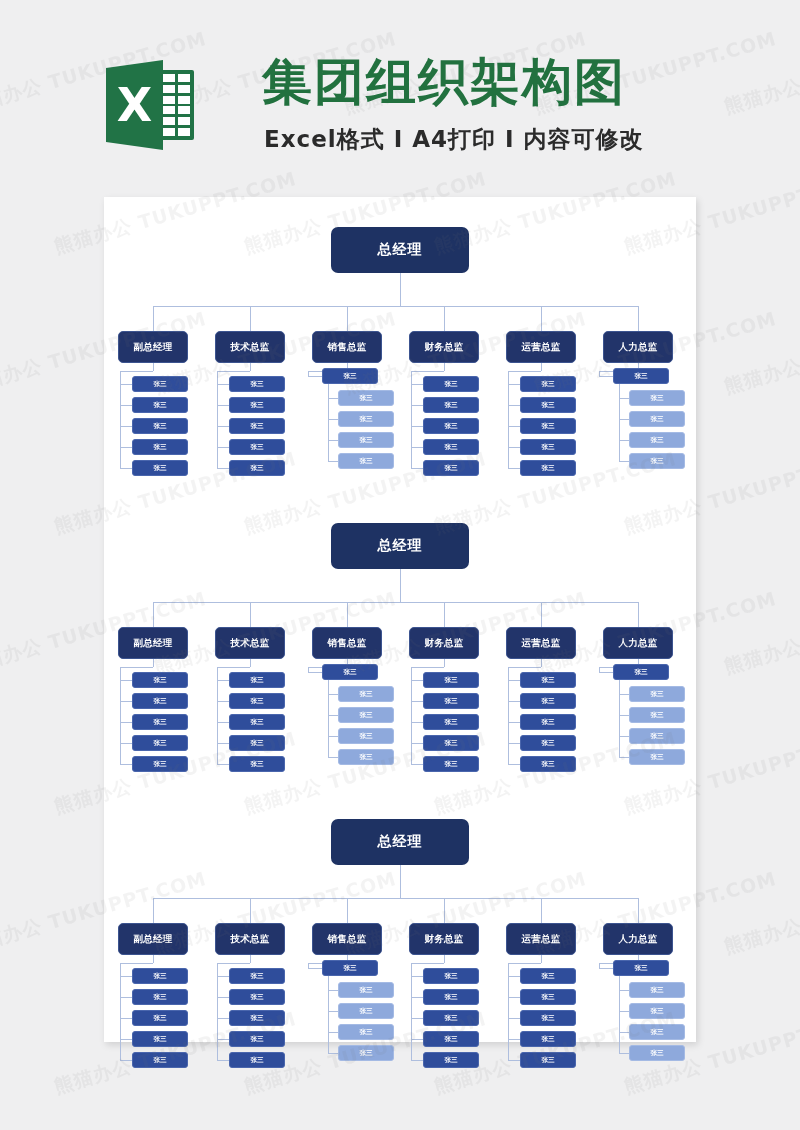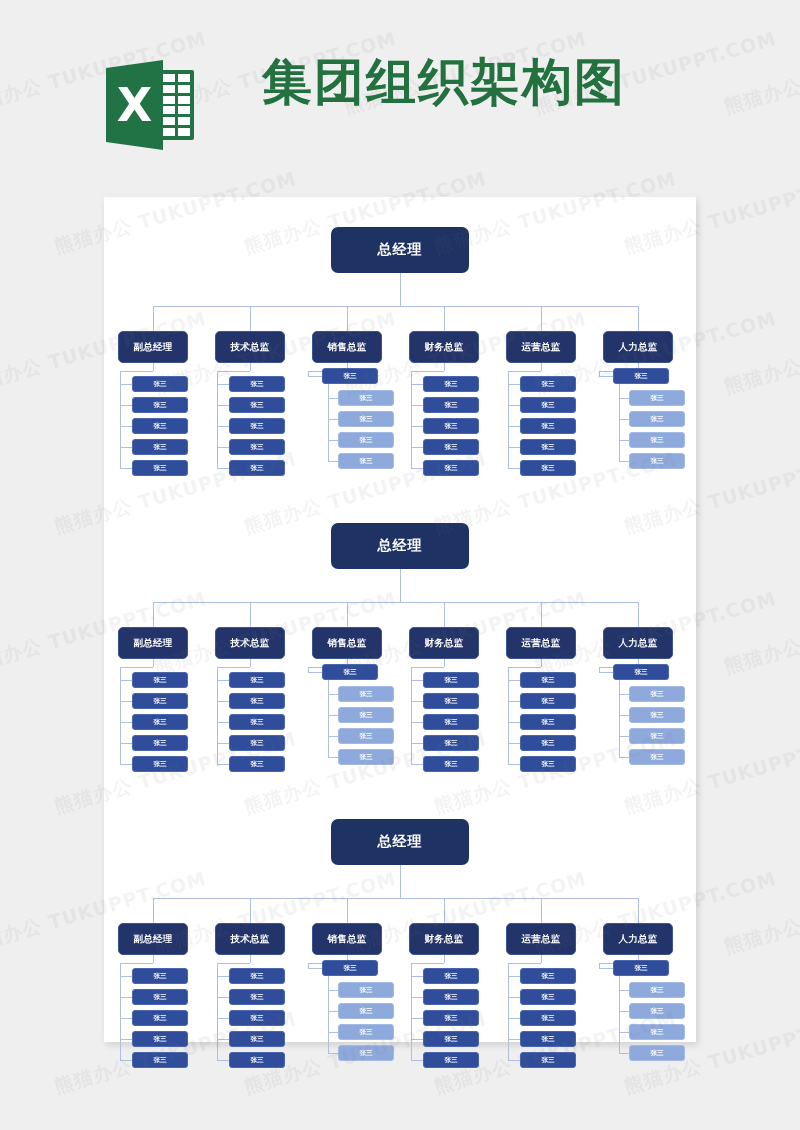--- a/index.html
+++ b/index.html
@@ -219,20 +219,21 @@
           </div>
         <div class="grow">
             <div class="gcell"></div>
             <div class="gcell"></div>
           </div>
       </div>
       <div class="panelL"></div>
       <div class="xglyph">X</div>
     </div>
     <div class="title">集团组织架构图</div>
+    <div class="subtitle">Excel格式 Ⅰ A4打印 Ⅰ 内容可修改</div>
   </div>
 
   <div class="page">
     <div class="chart c1">
         <div class="node root">总经理</div>
         <div class="ln v" style="left: 296px; top: 52px; height: 33px;"></div>
         <div class="ln h" style="left: 49px; top: 85px; width: 485px;"></div>
         <div class="ln v" style="left: 49px; top: 85px; height: 25px;"></div>
         <div class="node dept" style="left: 14px;">副总经理</div>
         <div class="ln v" style="left: 49px; top: 142px; height: 8px;"></div>

